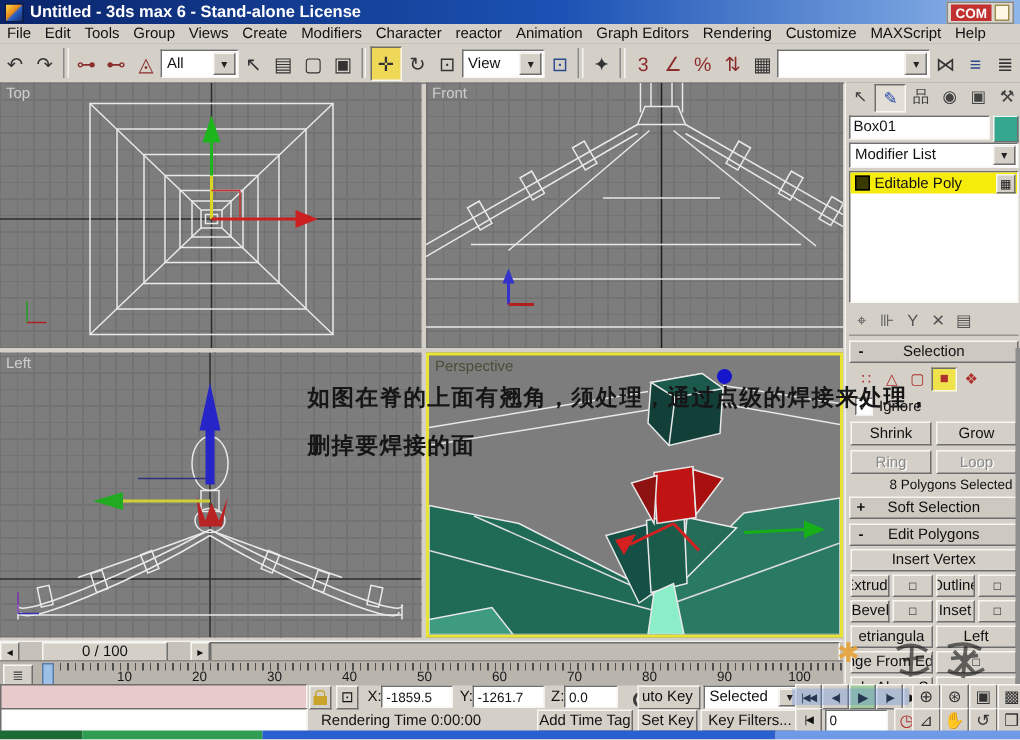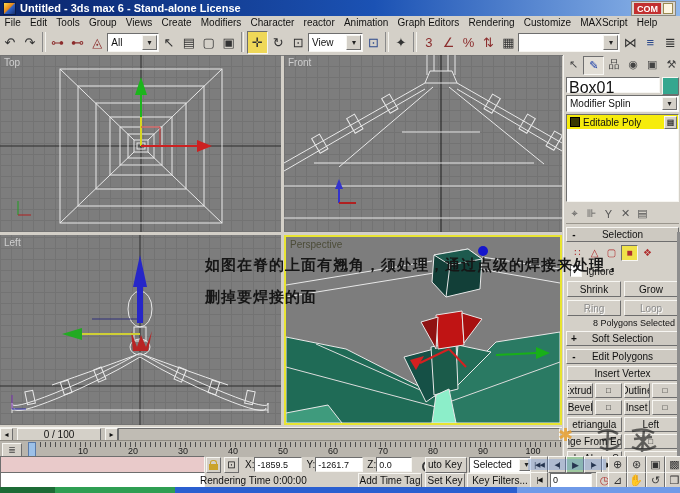--- a/index.html
+++ b/index.html
@@ -50,21 +50,21 @@
   #vp-persp{border:2px solid #e8e431;background-image:none;background-color:#7d7d7d;}
   #vp-persp .vplabel{color:#4c4c38;}
   .overlay-text{position:absolute;z-index:40;font-family:"Liberation Serif",serif;
      font-weight:bold;font-size:15px;color:#161616;letter-spacing:1px;pointer-events:none;}
   
   .panel{left:563px;top:55px;width:117px;height:401px;background:#d4d0c8;border-left:1px solid #f4f3ef;}
   .tabs{display:flex;height:19px;margin-top:1px;}
   .tab{flex:1;height:17px;font-size:11px;color:#444;}
   .tab.pressed{background:#e2ded6;border:1px solid;border-color:#6e6e6e #f7f6f2 #f7f6f2 #6e6e6e;color:#1a3ea8;}
   .namerow{display:flex;margin:2px 2px 0 2px;height:16px;}
-  .namefield{flex:1;background:#fff;font-size:16px;padding:1px 2px;
+  .namefield{flex:1;background:#fff;font-size:10px;padding:1px 2px;
      border:1px solid;border-color:#6e6e6e #f7f6f2 #f7f6f2 #6e6e6e;}
   .swatch{width:15px;height:16px;margin-left:2px;background:#35a78f;
      border:1px solid;border-color:#f7f6f2 #6e6e6e #6e6e6e #f7f6f2;}
   .stackbox{margin:2px;height:86px;background:#fff;
      border:1px solid;border-color:#6e6e6e #f7f6f2 #f7f6f2 #6e6e6e;position:relative;}
   .stackrow{height:14px;background:#f6ec0c;display:flex;align-items:center;font-size:10px;}
   .stackrow .sq{width:8px;height:8px;background:#3a3a00;margin:0 3px;border:1px solid #000;}
   .stackrow .corner{margin-left:auto;width:11px;height:11px;margin-right:1px;font-size:8px;}
   .stacktools{display:flex;align-items:center;height:19px;margin:1px 2px;border-bottom:1px solid #9a968d;}
   .stacktools .icon{width:17px;height:16px;font-size:11px;color:#555;}
@@ -84,21 +84,21 @@
   .btnpair .btn{flex:1;height:14px;}
   .selstatus{font-size:9px;text-align:right;margin:2px 6px 0 0;}
   .sbox{width:12px;height:12px;font-size:8px;flex:0 0 12px;}
   .editrow{display:flex;margin:2px 3px 0 3px;gap:2px;align-items:center;}
   .editrow .btn{height:13px;flex:1;}
   .panel-scroll{left:677px;top:232px;width:3px;height:224px;background:#8d8d8d;}
   
   .timeslider{left:0;top:427px;width:562px;height:13px;background:#c6c2ba;
      border-top:1px solid #f4f3ef;display:flex;align-items:center;}
   .ts-arrow{width:11px;height:11px;font-size:8px;}
-  .ts-btn{width:82px;height:11px;font-size:10px;margin:0 4px;}
+  .ts-btn{width:82px;height:11px;font-size:10px;margin:0 15px;}
   .ts-track{flex:1;height:11px;background:#c0bcb4;border:1px solid;
      border-color:#6e6e6e #f7f6f2 #f7f6f2 #6e6e6e;margin-right:2px;}
   .trackbar{left:0;top:440px;width:562px;height:16px;background:#b9b5ad;position:absolute;
      border-top:1px solid #8e8a82;}
   .tb-icon{position:absolute;left:2px;top:2px;width:18px;height:12px;font-size:9px;color:#444;}
   .ruler{position:absolute;left:24px;top:0;width:538px;height:16px;overflow:hidden;}
   .ruler-ticks{position:absolute;left:6px;top:1px;width:534px;height:5px;
      background:repeating-linear-gradient(90deg,#4e4e4e 0 1px,transparent 1px 5px);}
   .tick-label{position:absolute;top:5px;font-size:9px;color:#1a1a1a;transform:translateX(-50%);}
   .tick-label:nth-child(1){left:9px}.tick-label:nth-child(2){left:59px}
@@ -357,21 +357,21 @@
       <span class="tab icon">品</span>
       <span class="tab icon">◉</span>
       <span class="tab icon">▣</span>
       <span class="tab icon">⚒</span>
     </div>
     <div class="namerow">
       <span class="namefield">Box01</span>
       <span class="swatch"></span>
     </div>
     <div class="combo" style="margin:2px;height:15px;">
-      <span>Modifier Splin</span>
+      <span>Modifier List</span>
       <span class="dd">▾</span>
     </div>
     <div class="stackbox">
       <div class="stackrow">
         <span class="sq"></span>
         <span>Editable Poly</span>
         <span class="corner btn">▦</span>
       </div>
     </div>
     <div class="stacktools">
@@ -484,21 +484,21 @@
     <span style="margin-left:6px;">X:</span>
     <span class="coordfield" style="width:42px;">-1859.5</span>
     <span style="margin-left:4px;">Y:</span>
     <span class="coordfield" style="width:42px;">-1261.7</span>
     <span style="margin-left:4px;">Z:</span>
     <span class="coordfield" style="width:30px;">0.0</span>
     <span style="width:26px;margin-left:6px;" class="icon">
         <span class="keyglyph"></span>
       </span>
   </div>
-  <div class="statusrow" style="left:200px;top:473px;height:14px;width:150px;">
+  <div class="statusrow" style="left:214px;top:473px;height:14px;width:150px;">
     <span>Rendering Time   0:00:00</span>
   </div>
   <div class="statusrow" style="left:358px;top:473px;">
     <span class="btn" style="width:62px;height:13px;">Add Time Tag</span>
   </div>
 
   <div class="statusrow" style="left:425px;top:457px;height:15px;">
     <span class="btn" style="width:38px;height:14px;justify-content:flex-start;padding-left:2px;">uto Key</span>
     <span class="combo" style="width:62px;height:14px;margin-left:2px;">
       <span>Selected</span>

